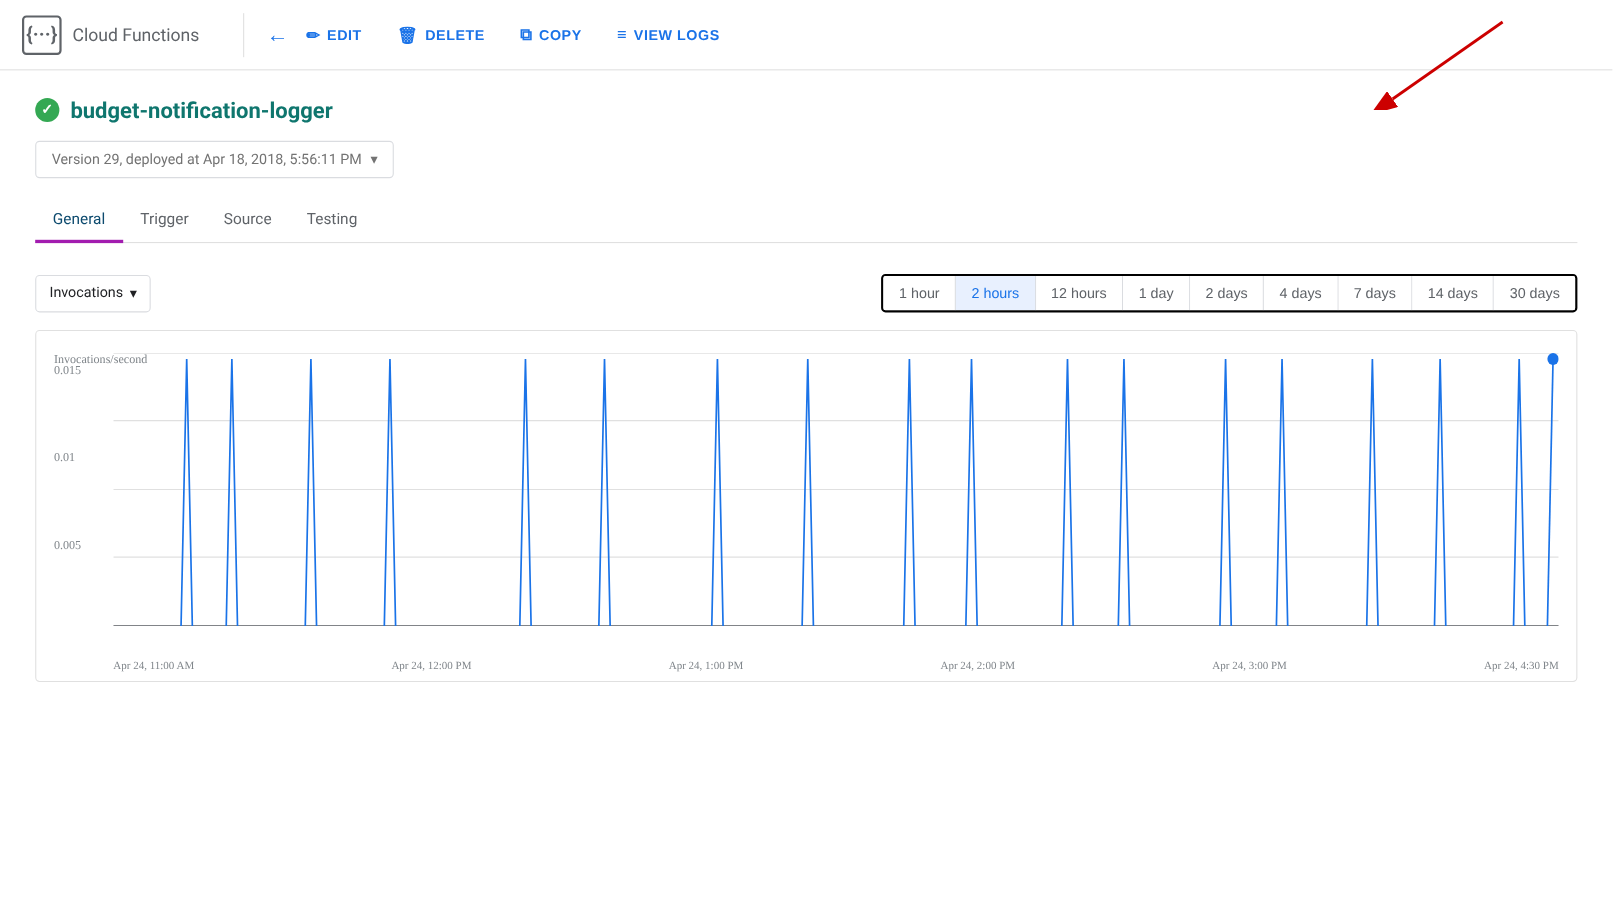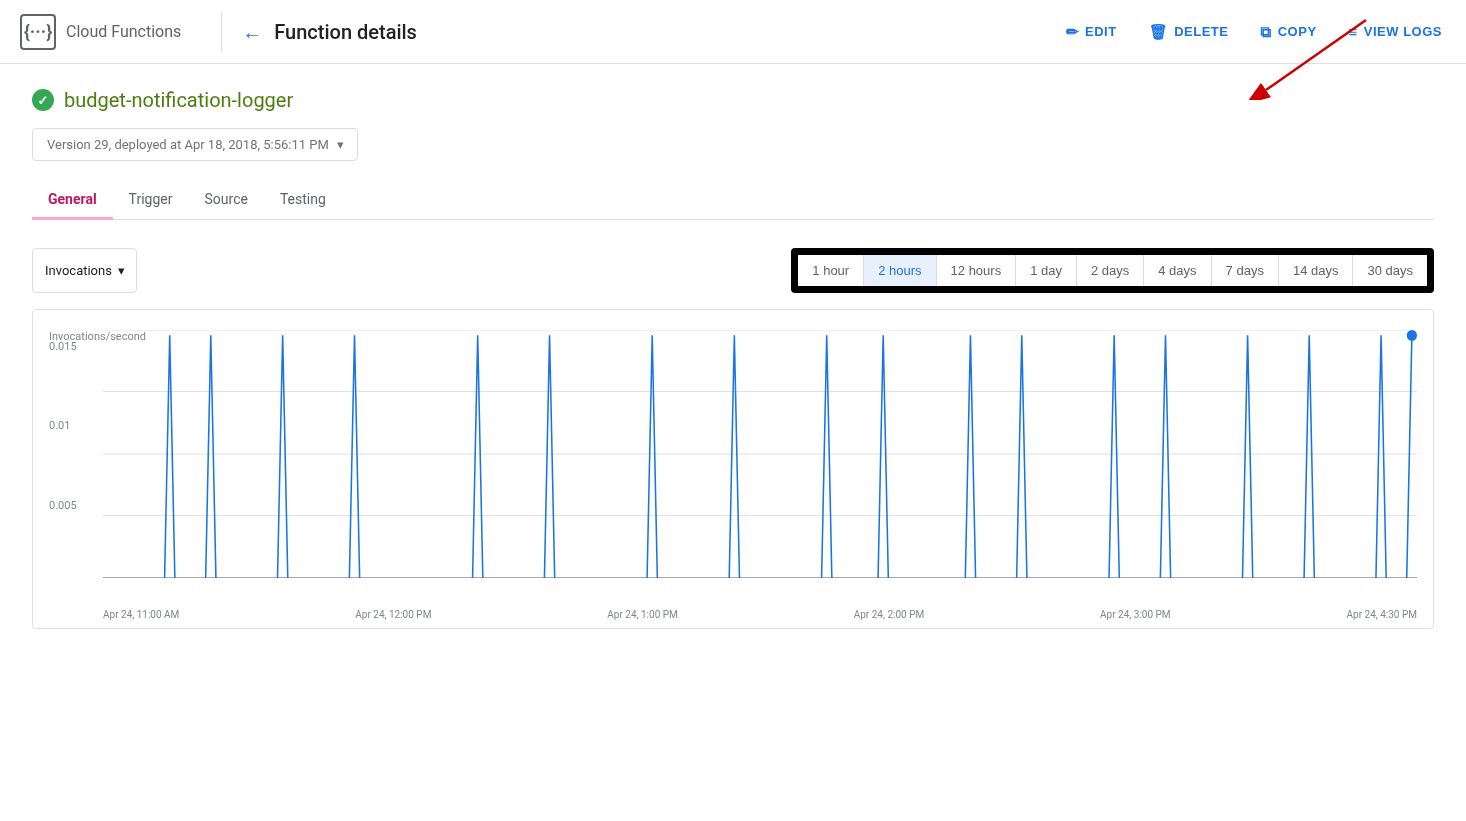--- a/index.html
+++ b/index.html
@@ -101,22 +101,22 @@
       background: #34a853;
       display: flex;
       align-items: center;
       justify-content: center;
       color: white;
       font-size: 13px;
       font-weight: bold;
     }
     .function-name {
       font-size: 20px;
-      font-weight: 400;
-      color: #4d7c0f;
+      font-weight: 700;
+      color: #0f766e;
     }
 
     .version-dropdown {
       display: inline-flex;
       align-items: center;
       gap: 8px;
       border: 1px solid #dadce0;
       border-radius: 4px;
       padding: 8px 14px;
       cursor: pointer;
@@ -134,46 +134,47 @@
     }
     .tab {
       padding: 10px 16px;
       font-size: 14px;
       cursor: pointer;
       color: #5f6368;
       border-bottom: 3px solid transparent;
       margin-bottom: -1px;
     }
     .tab.active {
-      color: #be185d;
-      border-bottom: 3px solid #f9a8d4;
-      font-weight: 700;
+      color: #0c4a6e;
+      border-bottom: 3px solid #a21caf;
+      font-weight: 400;
     }
 
     
     .metric-row {
       display: flex;
+      align-items: center;
       justify-content: space-between;
       margin-bottom: 16px;
     }
     .metric-dropdown {
       display: inline-flex;
       align-items: center;
       gap: 6px;
       border: 1px solid #dadce0;
       border-radius: 4px;
       padding: 8px 12px;
       cursor: pointer;
       font-size: 13px;
       color: #202124;
       background: #fff;
     }
     .time-range-btns {
       display: flex;
-      border: 7px solid #000000;
+      border: 2px solid #000000;
       border-radius: 4px;
       overflow: hidden;
     }
     .time-btn {
       padding: 8px 14px;
       font-size: 13px;
       cursor: pointer;
       color: #5f6368;
       background: #fff;
       border: none;
@@ -189,20 +190,21 @@
 
     
     .chart-container {
       border: 1px solid #e0e0e0;
       border-radius: 4px;
       padding: 20px 16px 16px;
       background: #fff;
       position: relative;
       height: 320px;
       margin-bottom: 17px;
+      font-family: Liberation Serif, serif;
     }
     .chart-y-label {
       position: absolute;
       top: 20px;
       left: 16px;
       font-size: 11px;
       color: #80868b;
     }
     .x-label {
       font-size: 10px;
@@ -241,21 +243,20 @@
   <div class="topbar-logo">
     <div class="logo-icon">
       <span>{···}</span>
     </div>
     <span>Cloud Functions</span>
   </div>
   <div class="topbar-divider"></div>
   <a class="topbar-back">
     <span>←</span>
   </a>
-  <span class="topbar-title">Function details</span>
   <div class="topbar-actions">
     <button class="topbar-btn">
       <span class="btn-icon">✏</span>
       <span>EDIT</span>
     </button>
     <button class="topbar-btn">
       <span class="btn-icon">🗑</span>
       <span>DELETE</span>
     </button>
     <button class="topbar-btn">

